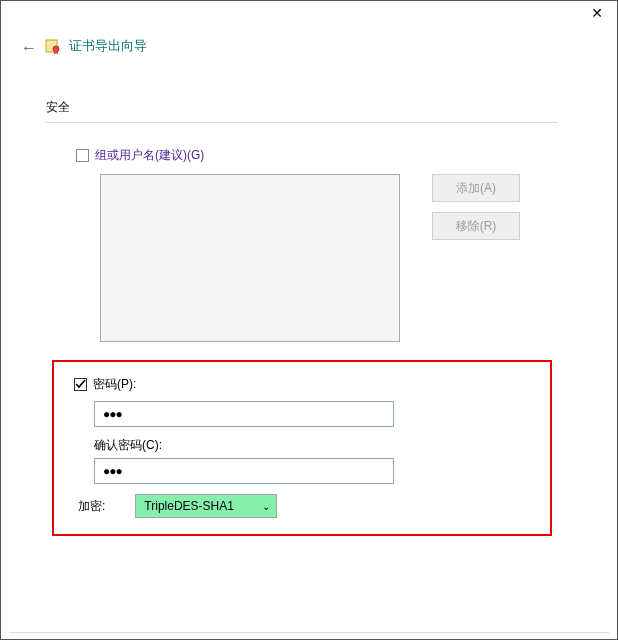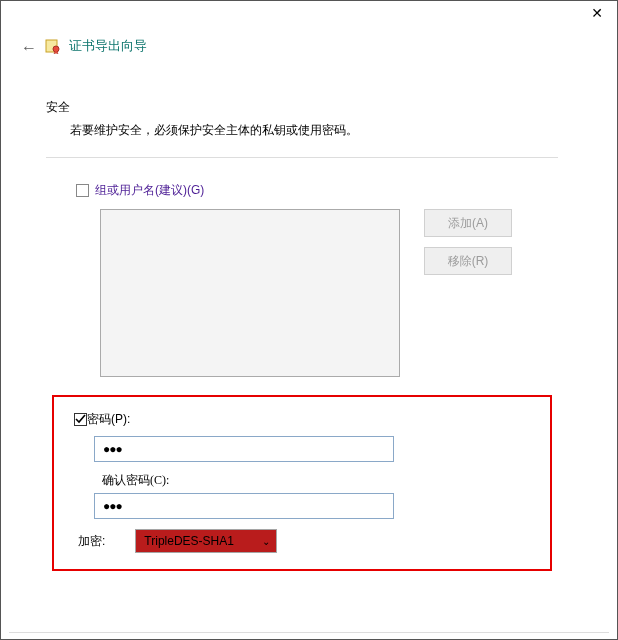--- a/index.html
+++ b/index.html
@@ -14,32 +14,32 @@
     .wizard-title { color: #0f766e; font-size: 13px; }
     .content { padding: 40px 59px 10px 45px; }
     .section-title { font-weight: 400; margin-bottom: 6px; }
     .section-desc { padding-left: 24px; margin-bottom: 18px; }
     .hr { border: none; border-top: 1px solid #ddd; margin-bottom: 24px; }
     .group-row { display: flex; align-items: center; gap: 6px; padding-left: 30px; margin-bottom: 10px; }
     .cbx-empty { width: 13px; height: 13px; border: 1px solid #888; background: #fff; display: inline-block; }
     .cbx-checked { width: 13px; height: 13px; border: 1px solid #333; background: #fff; display: inline-flex; align-items: center; justify-content: center; }
     .cbx-checked svg { width: 11px; height: 11px; }
     .disabled-text { color: #4c1d95; }
-    .list-row { display: flex; align-items: flex-start; gap: 24px; padding-left: 54px; margin-bottom: 10px; }
+    .list-row { display: flex; align-items: flex-start; gap: 32px; padding-left: 54px; margin-bottom: 10px; }
     .listbox { width: 300px; height: 168px; border: 1px solid #aaa; background: #f4f4f4; }
     .btn-col { display: flex; flex-direction: column; gap: 10px; }
     .btn-disabled { width: 88px; height: 28px; border: 1px solid #d0d0d0; background: #efefef; color: #9c9c9c; font-size: 12px; display: flex; align-items: center; justify-content: center; cursor: default; }
     .highlight-box { border: 2px solid #e60000; padding: 14px 14px 16px 14px; margin: 18px 6px 0 6px; }
     .pwd-section { padding-left: 6px; }
-    .pwd-row { display: flex; align-items: center; margin-bottom: 8px; }
-    .pwd-label { margin: 4px 0 4px 28px; font-family: Liberation Serif, serif; }
+    .pwd-row { display: flex; align-items: center; gap: 6px; margin-bottom: 8px; }
+    .pwd-label { margin: 4px 0 4px 20px; }
     .text-input { width: 300px; height: 26px; border: 1px solid #8aa8c8; padding: 2px 8px; font-size: 12px; margin-left: 20px; margin-bottom: 10px; display: flex; align-items: center; font-family: Arial; letter-spacing: -1px; }
     .enc-row { display: flex; align-items: center; gap: 30px; margin-top: 6px; text-align: right; }
     .enc-label { margin-left: 4px; }
-    .select-box { width: 142px; height: 24px; border: 1px solid #a5a5a5; background: #b91c1c; display: flex; align-items: center; justify-content: space-between; padding: 0 6px 0 8px; cursor: pointer; }
+    .select-box { width: 142px; height: 24px; border: 1px solid #a5a5a5; background: #86efac; display: flex; align-items: center; justify-content: space-between; padding: 0 6px 0 8px; cursor: pointer; }
     .chevron { font-size: 10px; color: #000; }
     .bottom-line { position: absolute; bottom: 6px; left: 8px; right: 8px; border-top: 1px solid #ddd; }
   </style>
 </head>
 <body>
 
 <div class="window">
   <div class="titlebar">
     <span class="close-x">✕</span>
   </div>
@@ -51,21 +51,20 @@
           <rect x="1" y="2" width="11" height="12" fill="#f7e9a0" stroke="#c9a227"></rect>
           <circle cx="11" cy="11" r="3" fill="#e74c3c" stroke="#a83224"></circle>
           <path d="M10 13 L9 16 L11 15 L13 16 L12 13" fill="#e74c3c" stroke="#a83224" stroke-width="0.5"></path>
         </svg>
     </span>
     <span class="wizard-title">证书导出向导</span>
   </div>
 
   <div class="content">
     <div class="section-title">安全</div>
-    <div class="section-desc">若要维护安全，必须保护安全主体的私钥或使用密码。</div>
     <hr class="hr">
 
     <div class="group-row">
       <span class="cbx-empty"></span>
       <span class="disabled-text">组或用户名(建议)(G)</span>
     </div>
 
     <div class="list-row">
       <div class="listbox"></div>
       <div class="btn-col">

